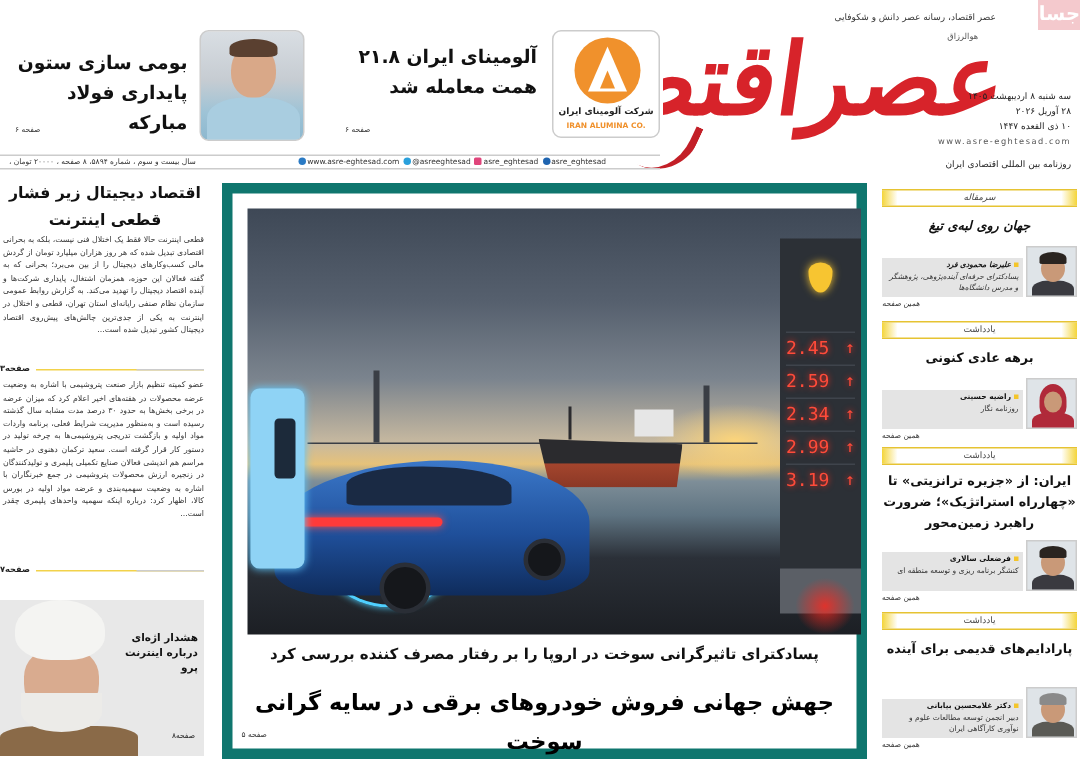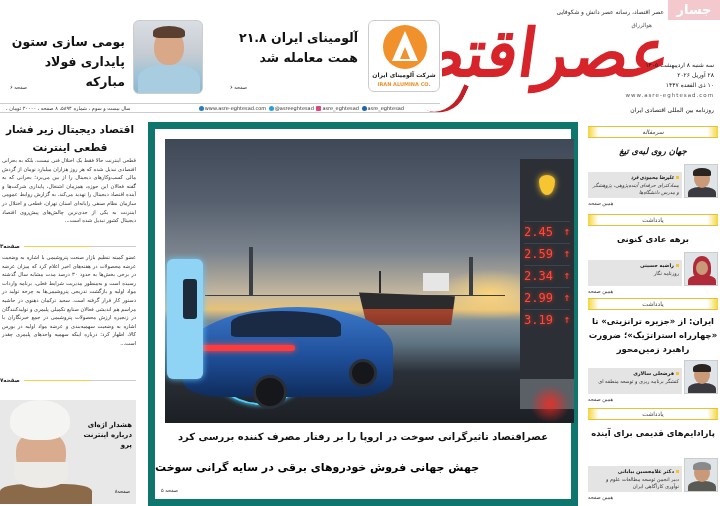--- a/index.html
+++ b/index.html
@@ -2,22 +2,22 @@
 <html lang="fa" dir="rtl"><head>
 <meta charset="utf-8">
 <style>
   * { box-sizing: border-box; margin: 0; padding: 0; }
   html, body { width: 720px; height: 506px; overflow: hidden; background: #ffffff; }
   body { font-family: "DejaVu Sans", sans-serif; color: #1a1a1a; position: relative; direction: rtl; }
 
   
   .masthead { position: absolute; top: 0; left: 0; width: 720px; height: 100px; }
   .logo-block { position: absolute; right: 0; top: 0; width: 280px; height: 100px; }
-  .jesaar { position: absolute; right: 0; top: 0; width: 52px; height: 20px; background: #f4c9cd; color: #fff;
-            font-weight: bold; font-size: 13px; text-align: center; line-height: 20px; }
+  .jesaar { position: absolute; right: 0; top: 0; width: 28px; height: 20px; background: #f4c9cd; color: #fff;
+            font-weight: bold; font-size: 13px; text-align: right; line-height: 20px; }
   .logo-slogan { position: absolute; right: 56px; top: 8px; font-size: 6px; color: #333; }
   .logo-edition { position: absolute; right: 68px; top: 22px; font-size: 5.5px; color: #555; }
   .logo-title { position: absolute; left: 0; top: 8px; width: 230px; height: 90px; color: #d7232a;
                 font-family: "DejaVu Serif", serif; font-weight: bold; font-size: 66px; line-height: 90px;
                 text-align: center; letter-spacing: -2px; transform: skewX(-8deg); }
   .logo-meta { position: absolute; right: 6px; top: 60px; width: 90px; font-size: 6px; color: #222; line-height: 10px; text-align: right; }
   .logo-meta .site { direction: ltr; text-align: right; letter-spacing: 1px; color: #555; font-size: 5.5px; }
   .logo-tagline { position: absolute; right: 6px; top: 106px; font-size: 6px; color: #222; }
 
   .teaser { position: absolute; top: 18px; height: 78px; border: 1px solid #ddd; border-radius: 3px; background: #fff; }
@@ -102,21 +102,21 @@
   .price-sign { position: absolute; right: 0; top: 20px; width: 54px; height: 220px; background: #2c3036; }
   .drop { position: absolute; left: 19px; top: 16px; width: 16px; height: 20px; background: #f7c531; border-radius: 50% 50% 50% 50% / 30% 30% 70% 70%;
           box-shadow: 0 0 6px #f7c531; }
   .price-row { position: absolute; left: 4px; width: 46px; height: 20px; border-top: 1px solid #3f444c; color: #ff4b3a;
                font-family: "DejaVu Sans Mono", monospace; font-size: 12px; line-height: 20px; direction: ltr; text-align: left;
                text-shadow: 0 0 4px #ff2a1a; }
   .price-row .arrow { position: absolute; right: 0; top: 0; font-size: 11px; }
   .sign-base { position: absolute; right: 0; top: 240px; width: 54px; height: 30px; background: #5b5f66; }
   .road-glow { position: absolute; right: 4px; top: 246px; width: 40px; height: 38px; background: radial-gradient(ellipse, rgba(255,40,30,0.8), rgba(255,40,30,0) 70%); }
   .lead-kicker { position: absolute; left: 0; right: 0; top: 302px; text-align: center; font-size: 10px; font-weight: bold; color: #111; }
-  .lead-headline { position: absolute; left: 0; right: 0; top: 326px; text-align: left; font-size: 11px; font-weight: bold; color: #000; line-height: 26px; }
+  .lead-headline { position: absolute; left: 0; right: 0; top: 326px; text-align: center; font-size: 15px; font-weight: bold; color: #000; line-height: 26px; }
   .lead-page { position: absolute; left: 6px; bottom: 6px; font-size: 5px; color: #333; }
 
   
   .right-col { position: absolute; right: 0; top: 118px; width: 134px; height: 388px; }
   .section-bar { position: relative; height: 12px; margin: 0 2px; border-top: 1px solid #e6c332; border-bottom: 1px solid #e6c332;
                  background: linear-gradient(90deg, #f4d53a 0%, #fff 8%, #fff 92%, #f4d53a 100%);
                  font-size: 6px; line-height: 10px; text-align: center; color: #444; }
   .section-title { font-size: 8.5px; font-weight: bold; text-align: center; color: #111; line-height: 14px; }
   .author-card { position: relative; height: 34px; margin: 0 2px; }
   .author-card .info { position: absolute; right: 36px; left: 0; top: 8px; height: 26px; background: #e4e4e4; font-size: 5px;
@@ -238,21 +238,21 @@
       <div class="drop"></div>
       <div class="price-row" style="top:62px;"><span>2.45</span><span class="arrow">↑</span></div>
       <div class="price-row" style="top:84px;"><span>2.59</span><span class="arrow">↑</span></div>
       <div class="price-row" style="top:106px;"><span>2.34</span><span class="arrow">↑</span></div>
       <div class="price-row" style="top:128px;"><span>2.99</span><span class="arrow">↑</span></div>
       <div class="price-row" style="top:150px;"><span>3.19</span><span class="arrow">↑</span></div>
     </div>
     <div class="sign-base"></div>
     <div class="road-glow"></div>
   </div>
-  <div class="lead-kicker">عصراقتصاد تاثیرگرانی سوخت در اروپا را بر رفتار مصرف کننده بررسی کرد</div>
+  <div class="lead-kicker">پسادکترای تاثیرگرانی سوخت در اروپا را بر رفتار مصرف کننده بررسی کرد</div>
   <h1 class="lead-headline">جهش جهانی فروش خودروهای برقی در سایه گرانی سوخت</h1>
   <div class="lead-page">صفحه ۵</div>
 </main>
 
 <aside class="right-col">
   <div style="position:absolute; top:8px; left:0; right:0;font-style:italic;">
     <div class="section-bar">سرمقاله</div>
     <div class="section-title" style="margin-top:6px;">جهان روی لبه‌ی تیغ</div>
     <div class="author-card" style="margin-top:6px;">
       <div class="info">

